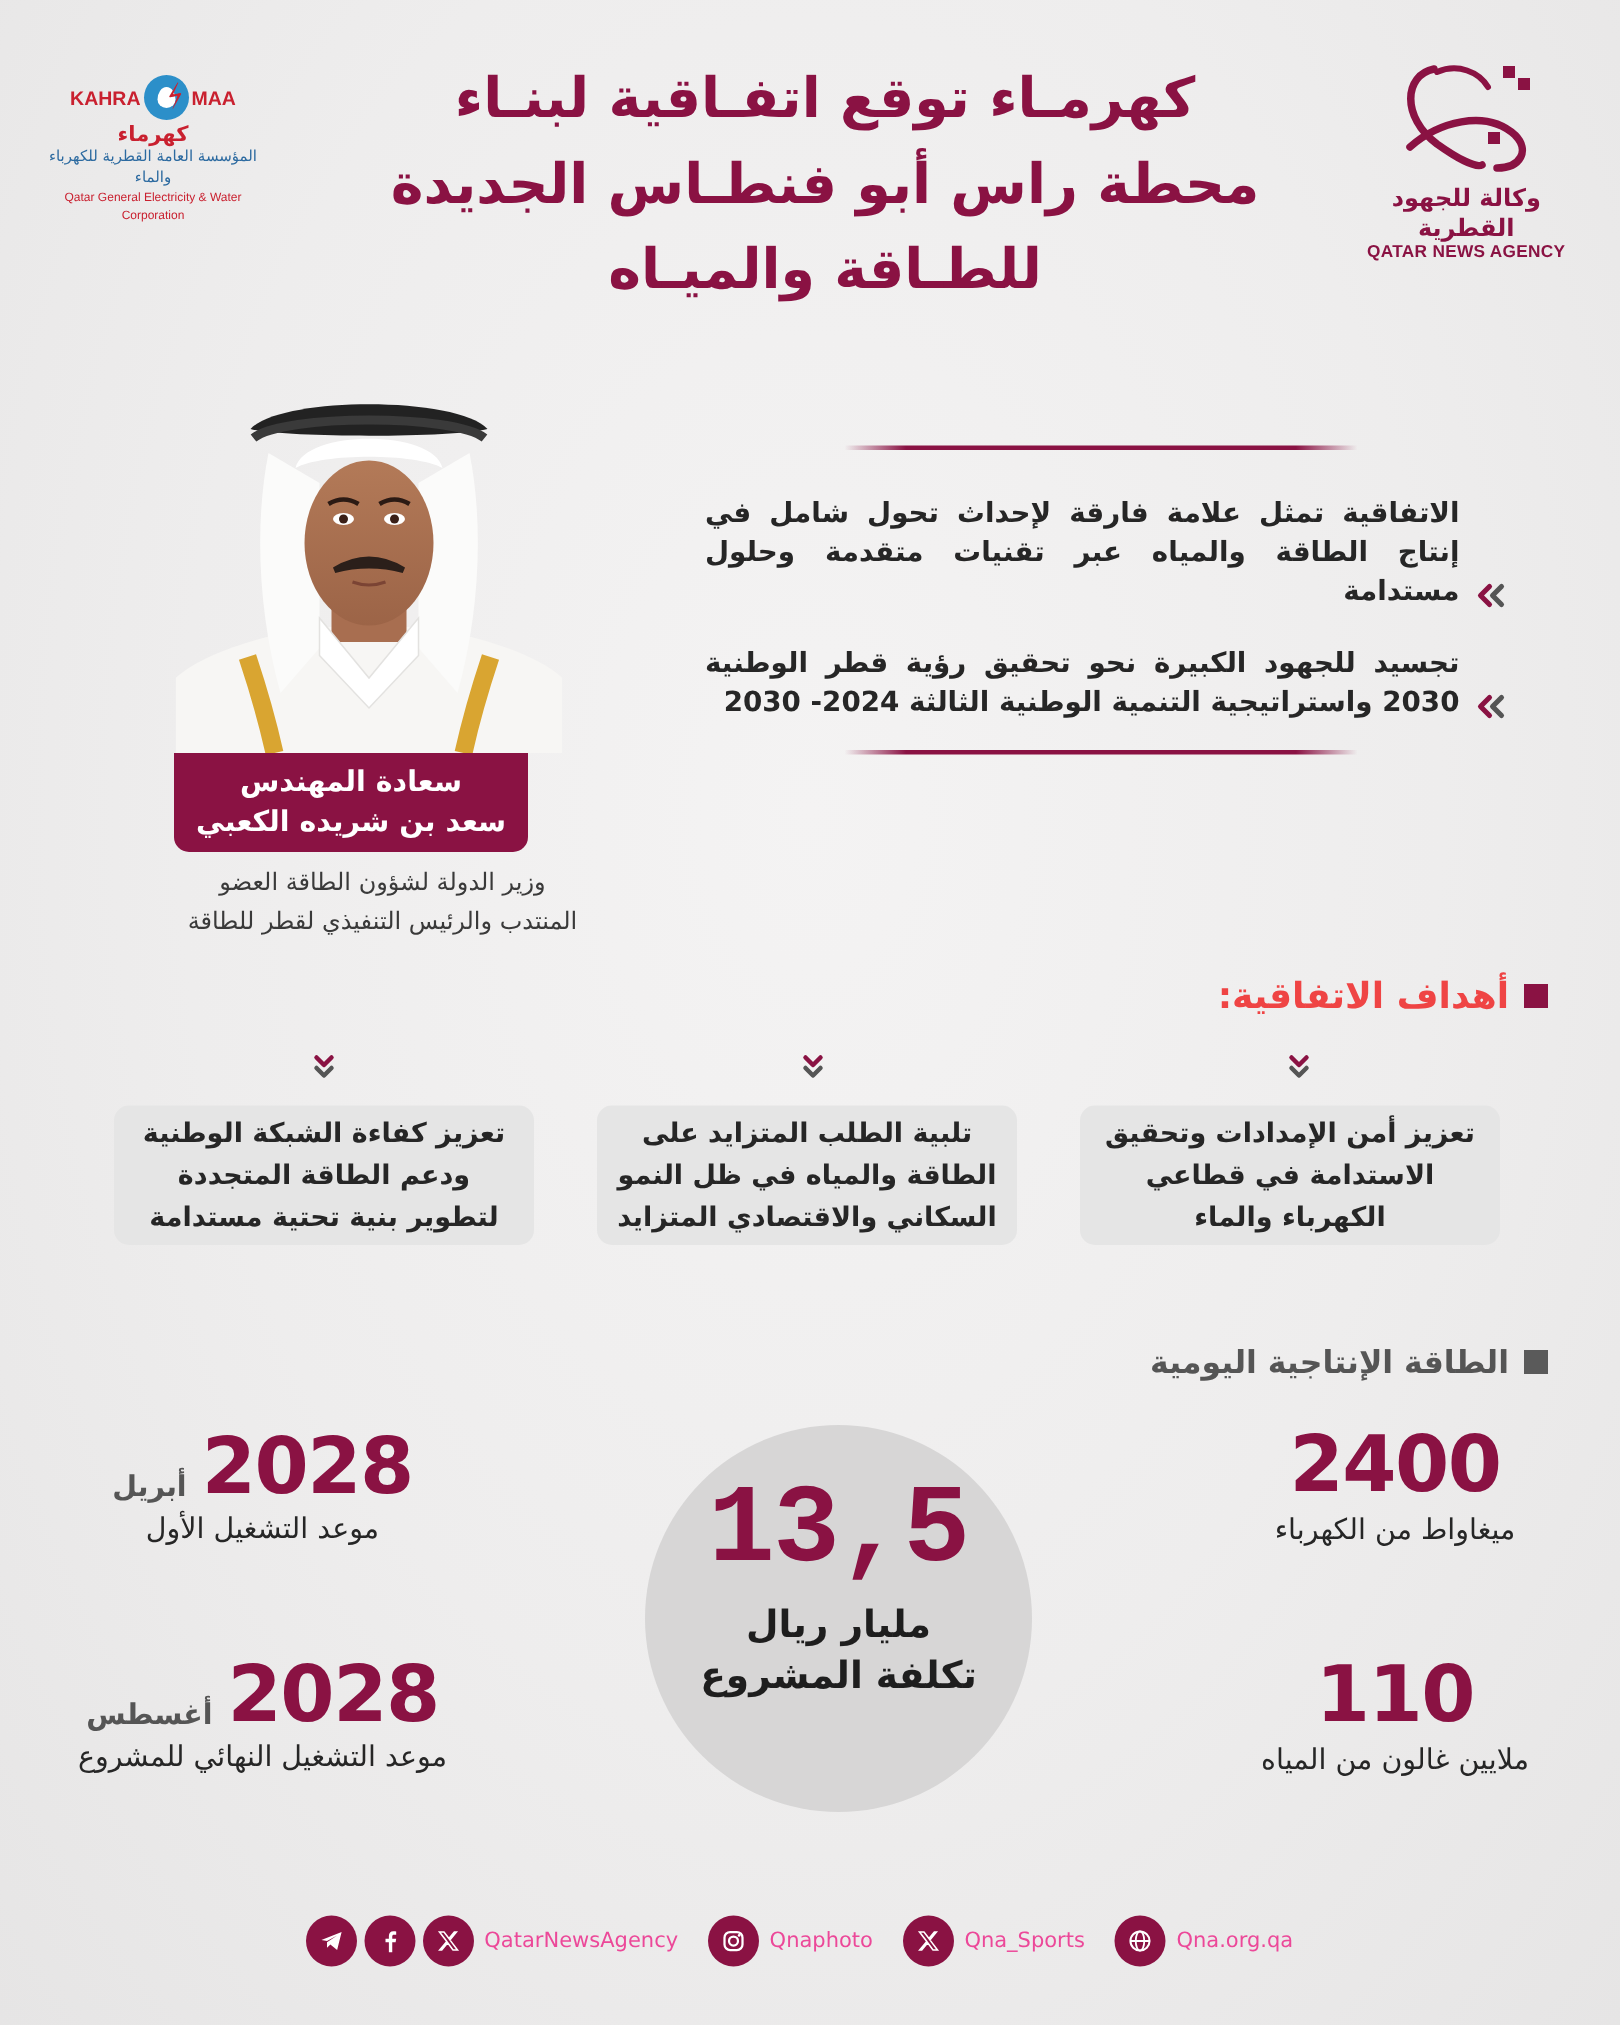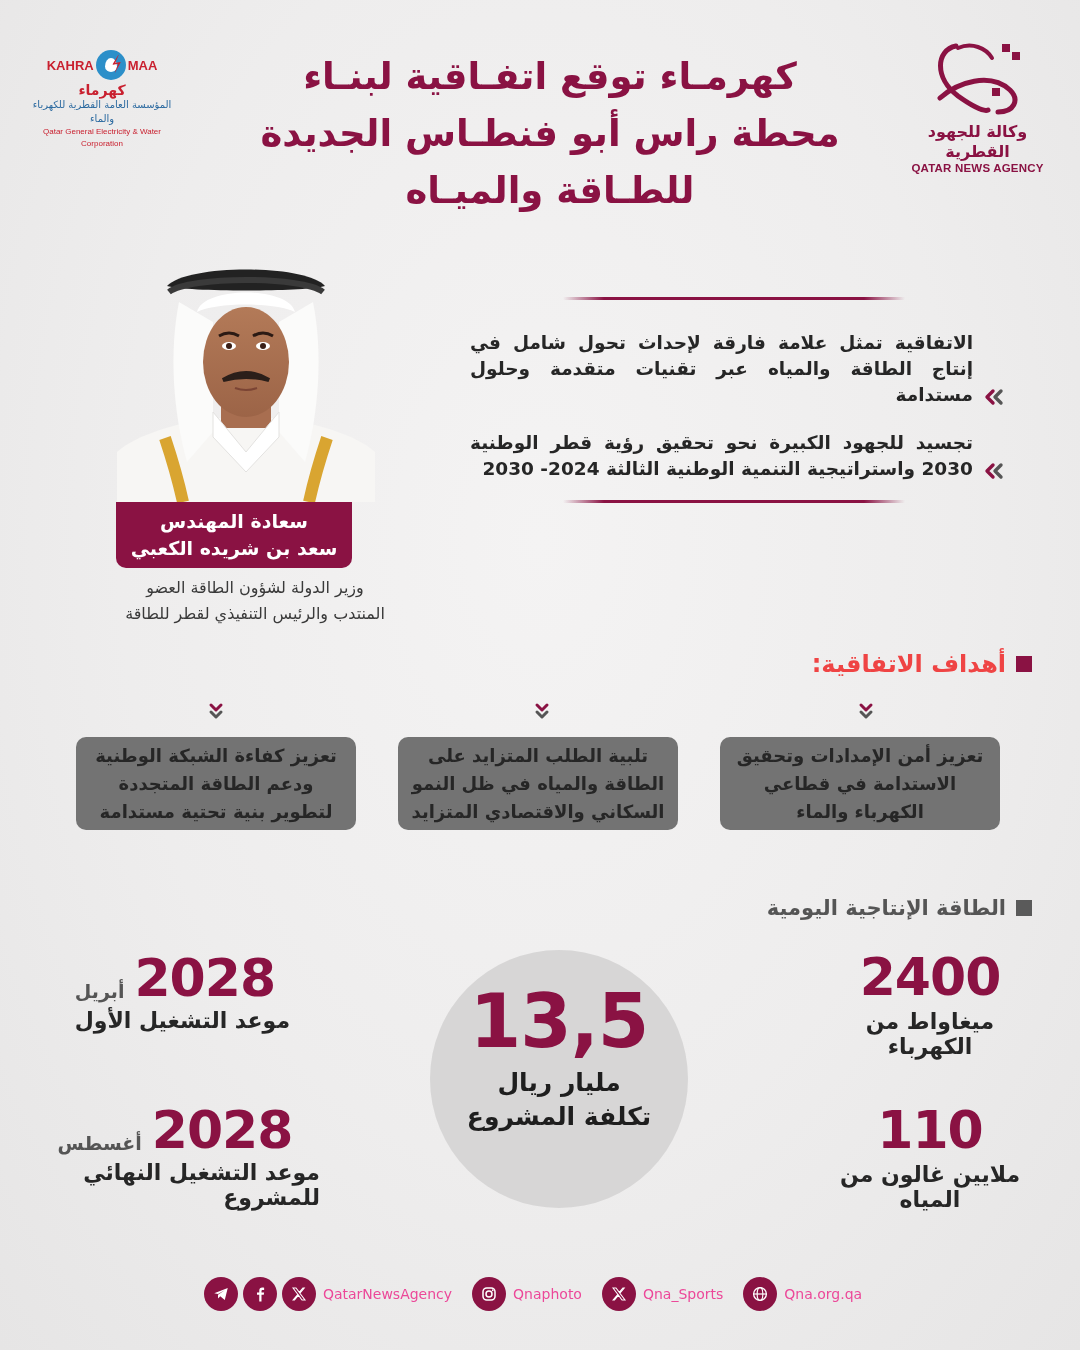--- a/index.html
+++ b/index.html
@@ -22,21 +22,21 @@
   .kah-bolt { position: absolute; left: 88px; top: 4px; color: #c9202f; font-size: 20px; transform: rotate(-25deg); }
   .kah-ar { font-size: 14px; color: #c9202f; font-weight: 700; direction: rtl; line-height: 16px; }
   .kah-ar2 { font-size: 10px; color: #2c6aa0; direction: rtl; line-height: 14px; }
   .kah-en { font-family: "Liberation Sans", sans-serif; font-size: 8px; color: #c9202f; line-height: 12px; }
 
   .qna-logo { left: 905px; top: 38px; width: 145px; height: 125px; text-align: center; }
   .qna-mark { width: 100px; height: 80px; margin: 0 auto; }
   .qna-ar { font-size: 16px; font-weight: 700; color: #8a1243; direction: rtl; line-height: 20px; }
   .qna-en { font-family: "Liberation Sans", sans-serif; font-size: 11.5px; font-weight: 700; color: #8a1243; letter-spacing: 0.2px; }
 
-  .title { left: 230px; top: 48px; width: 640px; text-align: center; direction: rtl;
+  .title { left: 230px; top: 37px; width: 640px; text-align: center; direction: rtl;
     font-size: 37px; font-weight: 700; line-height: 57px; color: #8a1243; }
 
   
   .portrait { left: 117px; top: 262px; width: 258px; height: 240px; overflow: hidden; }
   .namecard { left: 116px; top: 502px; width: 236px; height: 66px; background: #8a1243;
     border-radius: 0 0 10px 10px; color: #fff; text-align: center; direction: rtl;
     font-size: 19px; font-weight: 700; line-height: 27px; padding-top: 6px; }
   .ministertitle { left: 90px; top: 575px; width: 330px; text-align: center; direction: rtl;
     font-size: 16px; color: #3a3a3a; line-height: 26px; }
 
@@ -48,44 +48,44 @@
   .bullet { display: flex; align-items: flex-end; gap: 10px; margin-bottom: 22px; }
   .bullet-icon { flex: 0 0 auto; width: 22px; height: 22px; margin-top: 4px; }
   .bullet-text { font-size: 18.5px; font-weight: 700; color: #262626; line-height: 26px; text-align: justify; }
 
   
   .section-h { direction: rtl; display: flex; align-items: center; gap: 10px; font-weight: 700; }
   .sq { width: 16px; height: 16px; flex: 0 0 auto; }
   .goals-h { right: 48px; top: 650px; font-size: 24px; color: #ef4444; }
   .goals-h .sq { background: #8a1243; }
   .goal-chev { width: 18px; height: 20px; }
-  .goal-card { background: #737373; border-radius: 10px; text-align: center; direction: rtl;
+  .goal-card { background: #e5e5e5; border-radius: 10px; text-align: center; direction: rtl;
     font-size: 18px; font-weight: 700; color: #262626; line-height: 28px;
     display: flex; align-items: center; justify-content: center; padding: 4px 10px; }
   .g1 { left: 720px; top: 737px; width: 280px; height: 93px; }
   .g2 { left: 398px; top: 737px; width: 280px; height: 93px; }
   .g3 { left: 76px;  top: 737px; width: 280px; height: 93px; }
   .c1 { left: 857px; top: 702px; }
   .c2 { left: 533px; top: 702px; }
   .c3 { left: 207px; top: 702px; }
 
   
   .prod-h { right: 48px; top: 896px; font-size: 21px; color: #555; }
   .prod-h .sq { background: #5a5a5a; }
   .bignum { font-family: "DejaVu Sans", sans-serif; font-weight: 700; color: #8a1243; letter-spacing: -1px; }
-  .stat-label { font-size: 22px; font-weight: 700; color: #262626; direction: rtl; }
+  .stat-label { font-size: 19px; font-weight: 400; color: #262626; direction: rtl; text-align: center; }
 
   .s-2400 { left: 830px; top: 945px; width: 200px; text-align: center; }
   .s-2400 .bignum { font-size: 52px; line-height: 64px; }
   .s-110 { left: 830px; top: 1098px; width: 200px; text-align: center; }
   .s-110 .bignum { font-size: 52px; line-height: 64px; }
 
   .circle { left: 430px; top: 950px; width: 258px; height: 258px; border-radius: 50%; background: #d7d6d6;
     text-align: center; direction: rtl; }
-  .circle .bignum { font-size: 74px; line-height: 90px; margin-top: 26px; direction: ltr; }
+  .circle .bignum { font-size: 74px; line-height: 90px; margin-top: 26px; direction: ltr; font-family: Liberation Mono, monospace; }
   .circle .c-unit { font-size: 25px; font-weight: 700; color: #1e1e1e; line-height: 34px; margin-top: 0; }
   .circle .c-lbl { font-size: 25px; font-weight: 700; color: #1e1e1e; line-height: 34px; }
 
   .date-row { display: flex; align-items: flex-end; justify-content: center; gap: 10px; direction: rtl; }
   .date-row .bignum { font-size: 52px; line-height: 60px; }
   .month { font-size: 19px; font-weight: 700; color: #555; margin-bottom: 6px; }
   .d1 { left: 60px; top: 948px; width: 230px; }
   .d2 { left: 30px; top: 1100px; width: 290px; }
 
   

